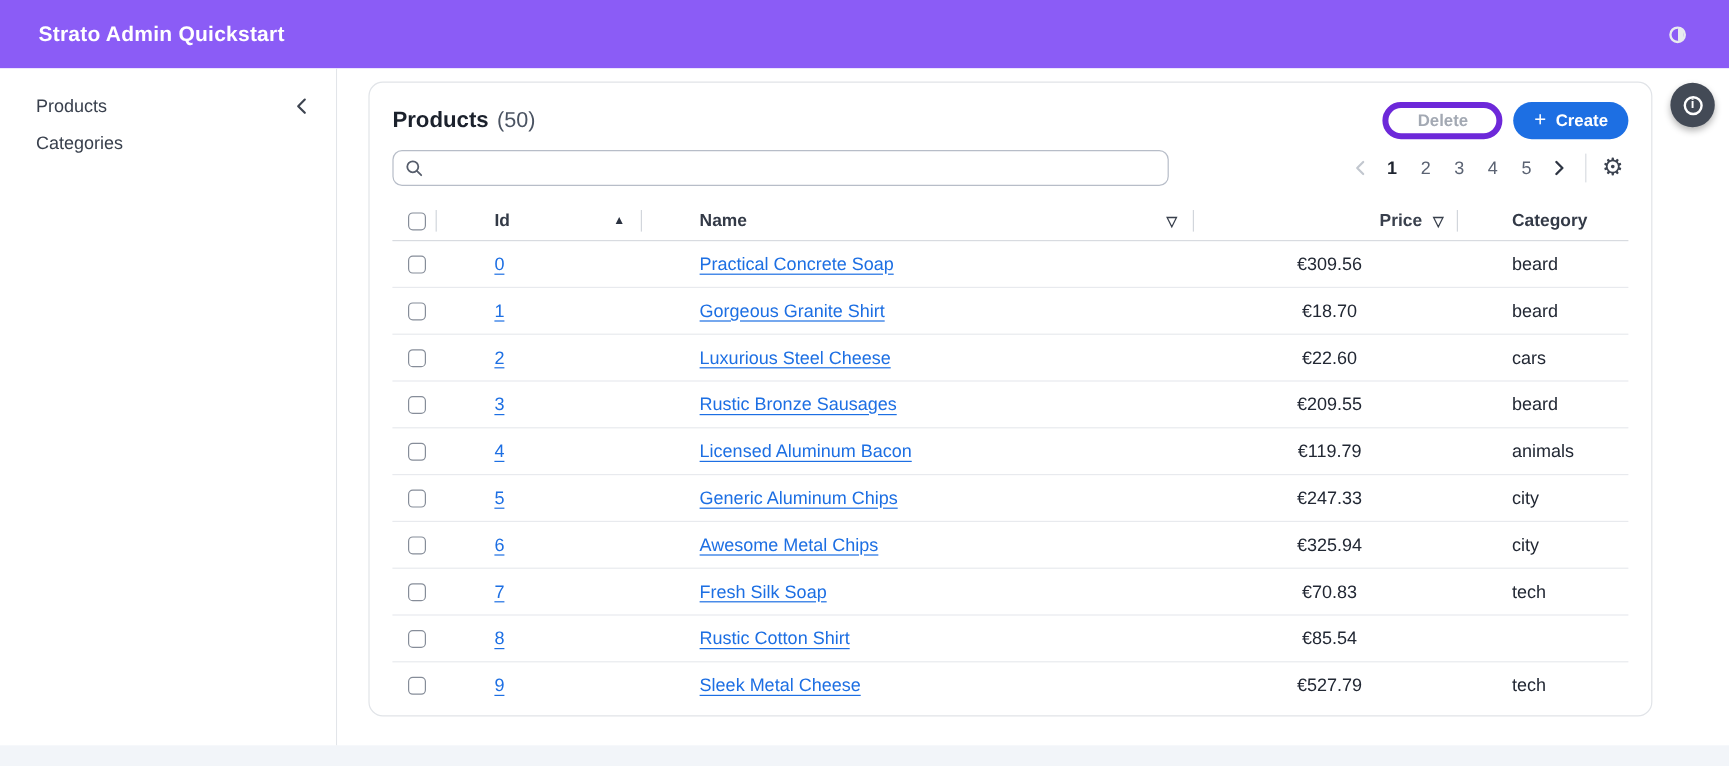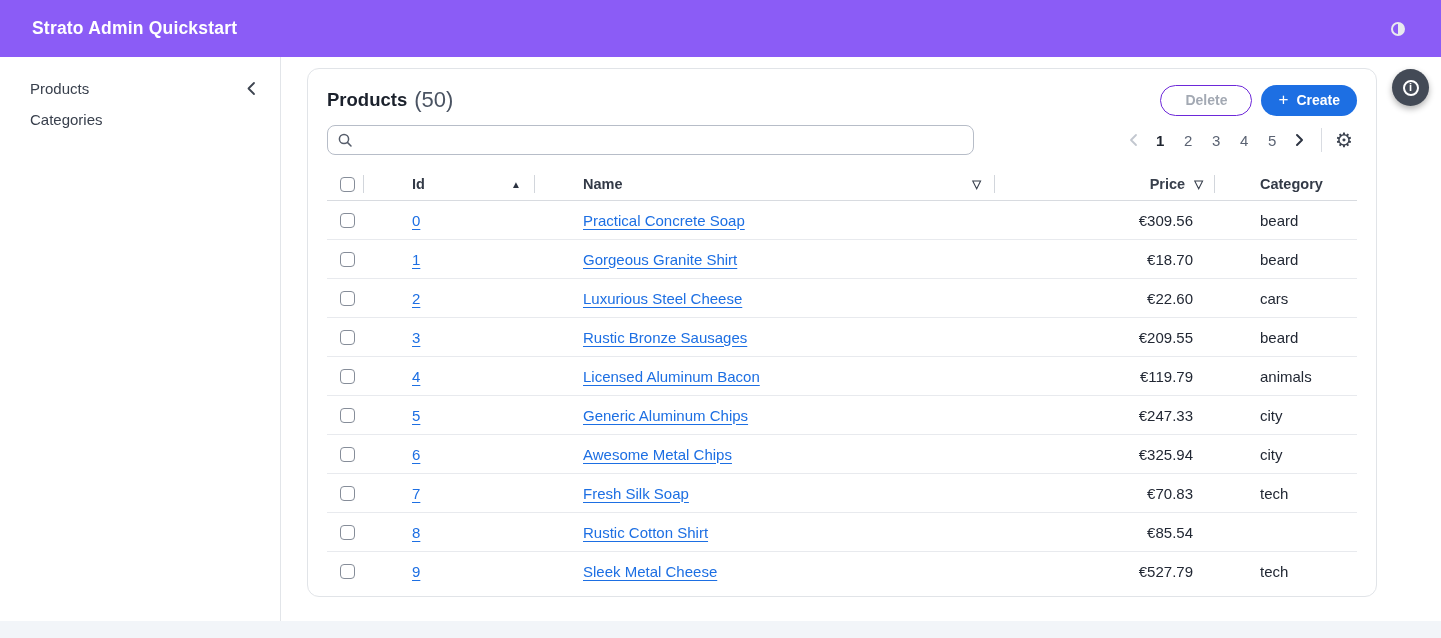--- a/index.html
+++ b/index.html
@@ -32,25 +32,25 @@
   .info-ring { width:16px; height:16px; border:2px solid #fff; border-radius:50%;
                color:#fff; font-size:11px; font-weight:bold; line-height:1;
                display:flex; align-items:center; justify-content:center; }
 
   
   .card { margin:11px 0 0 26px; width:1070px; height:529px; background:#fff;
           border:1px solid #e1e4e8; border-radius:12px; padding:15px 19px 0; }
 
   .card-head { display:flex; align-items:center; height:32px; }
   .page-title { font-size:18.5px; font-weight:bold; color:#1b212c; }
-  .page-count { font-size:22px; color:#4a5362; margin-left:7px; }
+  .page-count { font-size:18px; color:#4a5362; margin-left:7px; }
   .head-actions { margin-left:auto; display:flex; align-items:center; gap:9px; }
   .btn { height:31px; border-radius:16px; font-size:14px; font-weight:bold;
          cursor:pointer; font-family:inherit; }
-  .btn-delete { padding:0 24px; border:1px solid #6d28d9; background:#fff; color:#a3a9b3; }
+  .btn-delete { padding:0 24px; border:5px solid #6d28d9; background:#fff; color:#a3a9b3; }
   .btn-create { padding:0 17px; border:none; background:#1d6fe3; color:#fff;
                 display:flex; align-items:center; gap:8px; }
   .plus-icon { font-size:17px; font-weight:normal; line-height:1; position:relative; top:-1px; }
 
   
   .toolbar { display:flex; align-items:center; margin-top:9px; height:30px; }
   .searchbox { width:647px; height:30px; border:1px solid #b7bdc8; border-radius:8px;
                display:flex; align-items:center; padding:0 9px; gap:7px; background:#fff; }
   .searchbox input { border:none; outline:none; flex:1; font-size:14px;
                      font-family:inherit; color:#222834; background:transparent; }
@@ -78,21 +78,21 @@
   .hd-price { justify-content:flex-end; gap:9px; padding-right:12px; font-weight:bold;
               color:#39404d; }
   .hd-cat { justify-content:space-between; padding:0 12px 0 17px; }
   .sort-asc-icon { font-size:10px; color:#2b3240; }
   .filter-icon { font-size:11.5px; color:#39404d; }
 
   .trow { height:39px; border-bottom:1px solid #e8eaee; font-size:15px; color:#222834; }
   .trow:last-child { border-bottom:none; }
   .cell-id { padding-left:20px; }
   .cell-name { padding-left:20px; }
-  .cell-price { text-align:right; padding-right:22px; }
+  .cell-price { text-align:center; padding-right:22px; }
   .cell-cat { padding-left:17px; }
   a.rowlink { color:#1d6fe3; text-decoration:underline; text-underline-offset:3px;
               cursor:pointer; }
 
   .cb { display:inline-block; width:15px; height:15px; border:1.5px solid #868d99;
         border-radius:4px; background:#fff; cursor:pointer; margin-left:13px; }
 
   
   .footer-strip { height:17px; background:#f2f5f9; }
 

